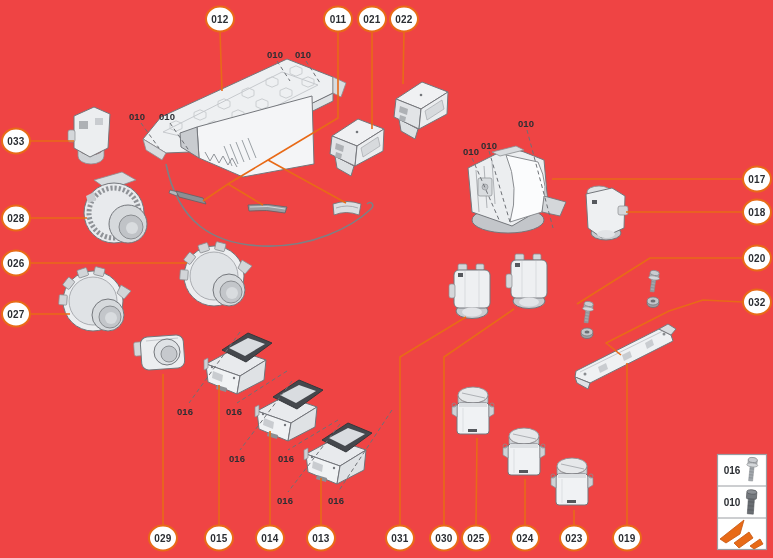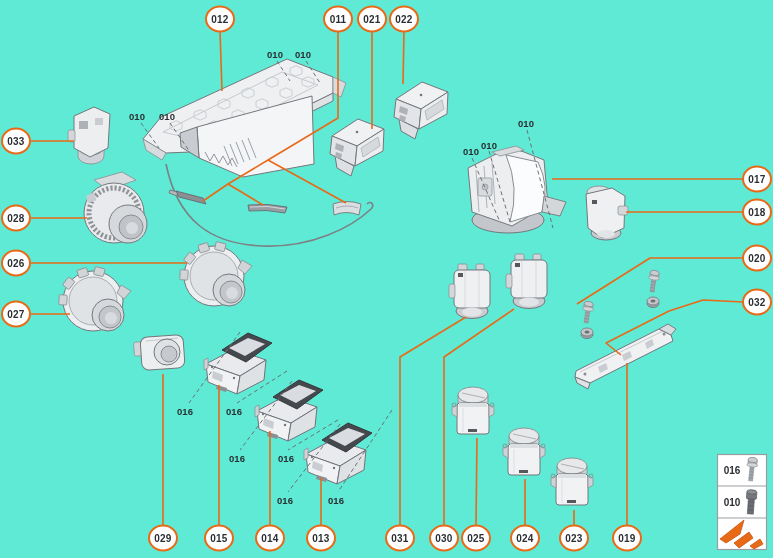--- a/index.html
+++ b/index.html
@@ -1,17 +1,17 @@
 <!DOCTYPE html>
 <html style="--accent: #e86a17; --ink: #2b2e33; --dash: #6d7075;"><head>
 <meta charset="utf-8">
 <style>
   :root{ --accent:#e86a17; --ink:#2b2e33; --dash:#6d7075; }
   html,body{margin:0;padding:0;background:#fff;}
-  .stage{position:relative;width:773px;height:558px;background:#5eead4;overflow:hidden;
+  .stage{position:relative;width:773px;height:558px;background:#ef4444;overflow:hidden;
          font-family:"Liberation Sans",sans-serif;}
   svg{display:block}
   svg text{font-family:"Liberation Sans","DejaVu Sans",sans-serif;}
   .badge{fill:#ffffff;stroke:var(--accent);stroke-width:2;}
   .badge-text{font-size:10px;font-weight:bold;fill:var(--ink);text-anchor:middle;letter-spacing:.2px;}
   .leader{stroke:var(--accent);stroke-width:1.6;fill:none;stroke-linejoin:round;}
   .dash{stroke:var(--dash);stroke-width:1;stroke-dasharray:4 3;fill:none;}
   .flabel{font-size:9.5px;font-weight:bold;fill:var(--ink);text-anchor:middle;}
   .legend-label{font-size:10px;font-weight:bold;fill:var(--ink);text-anchor:middle;}
   .part{stroke-linejoin:round;}

